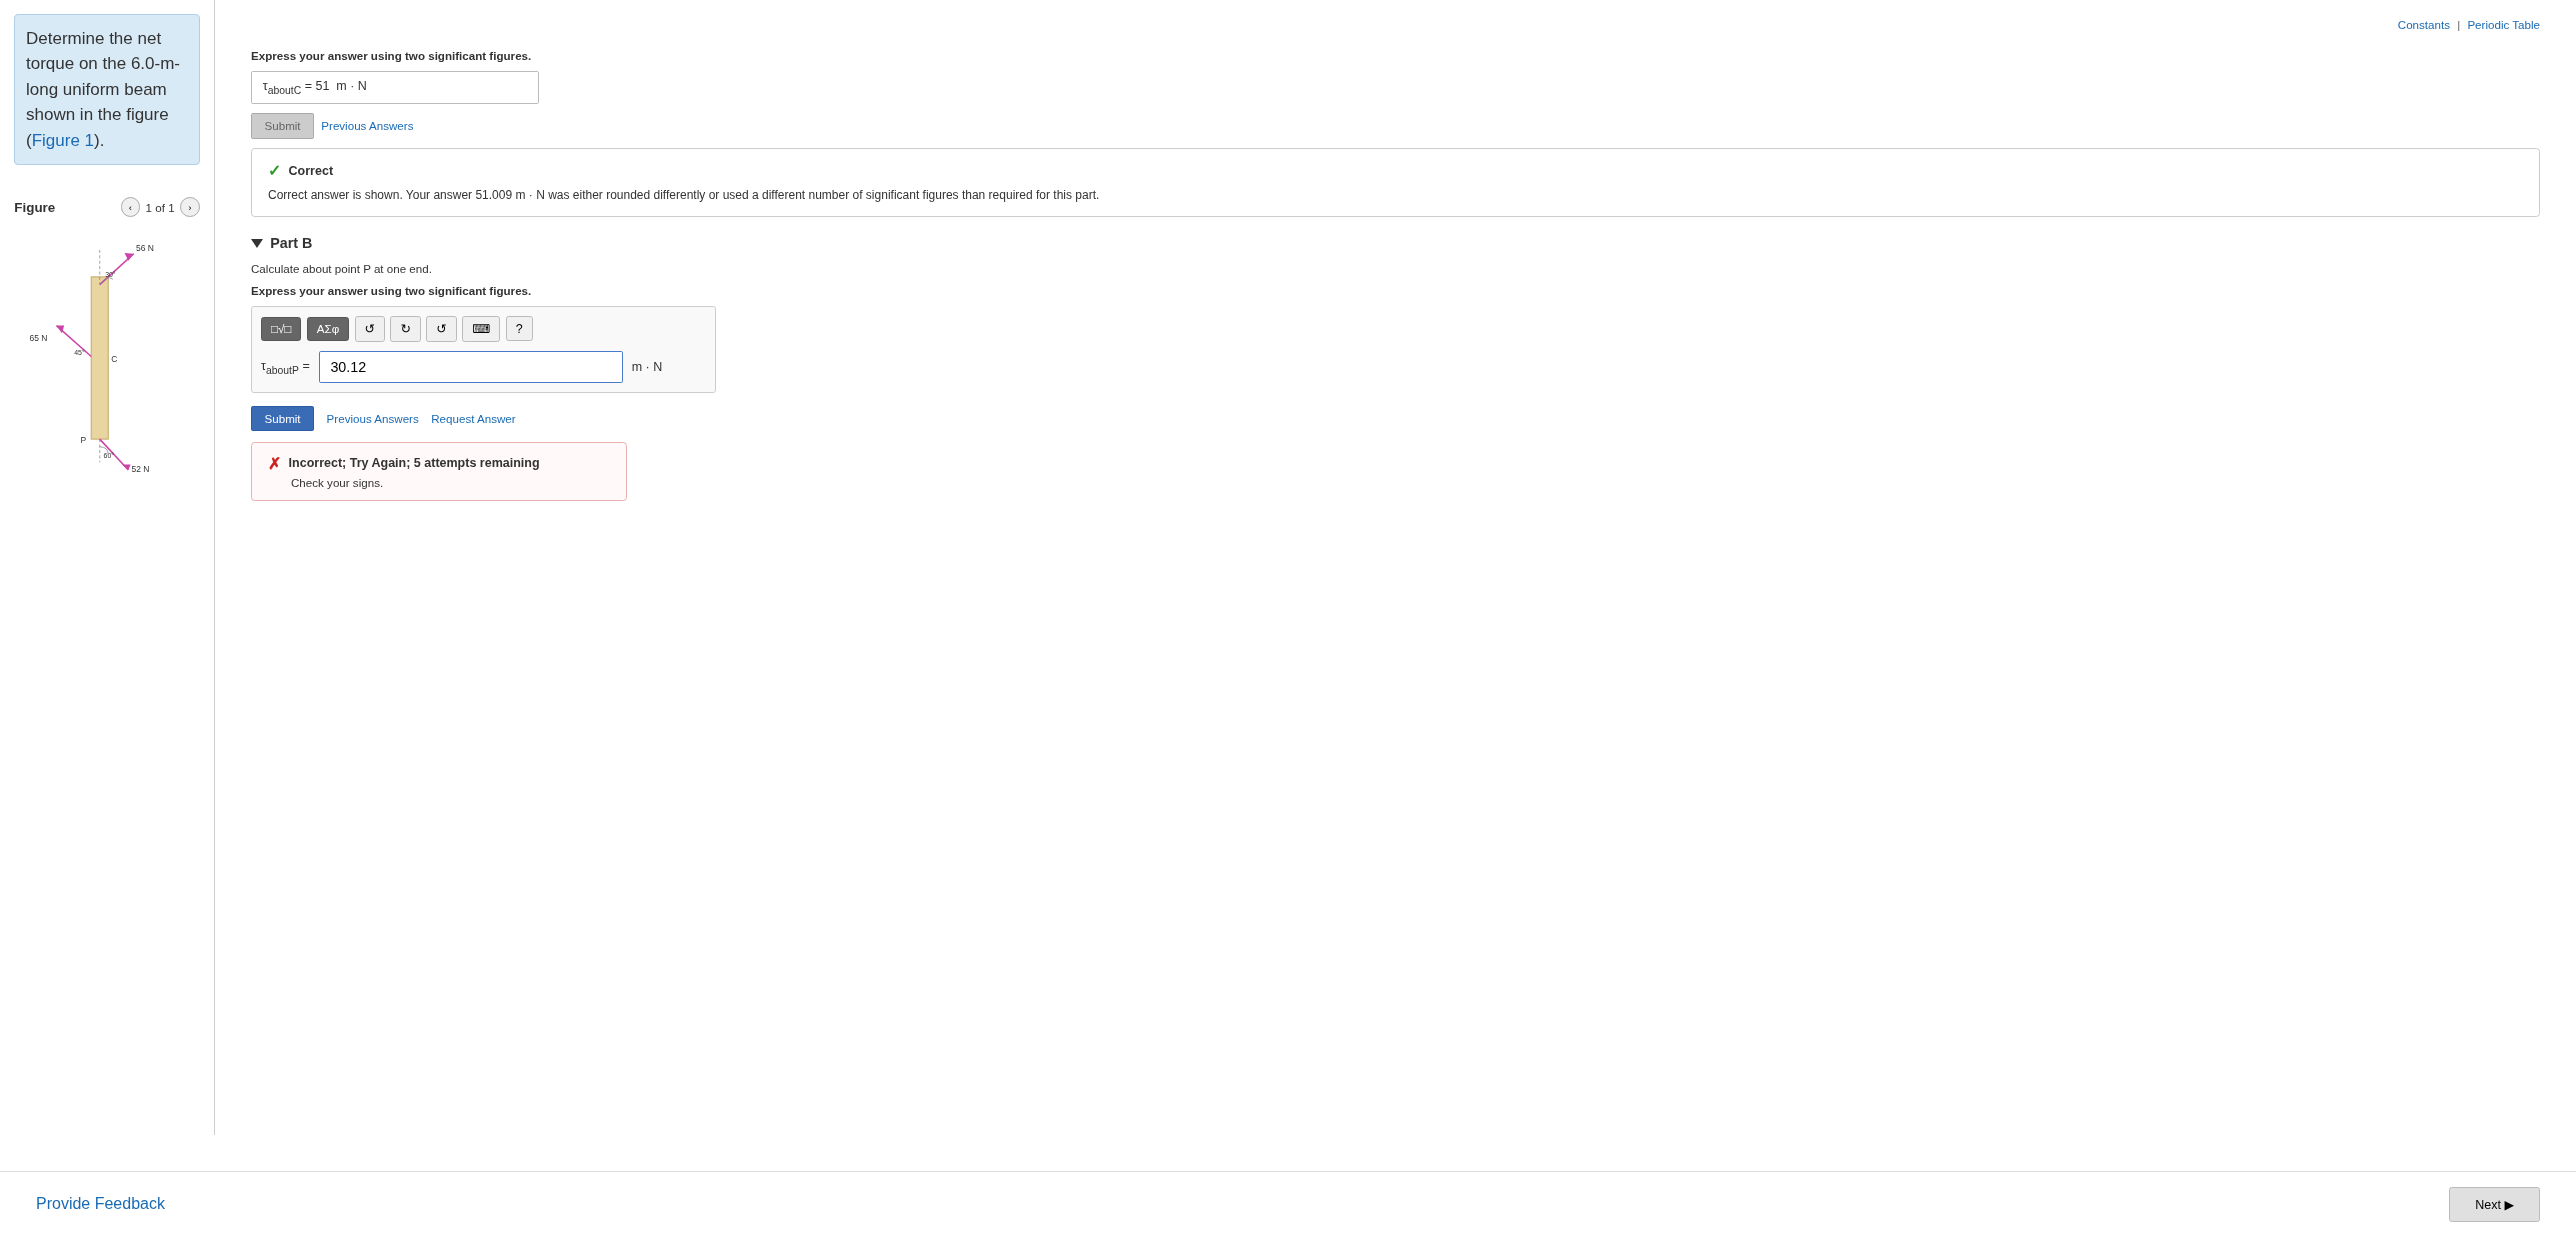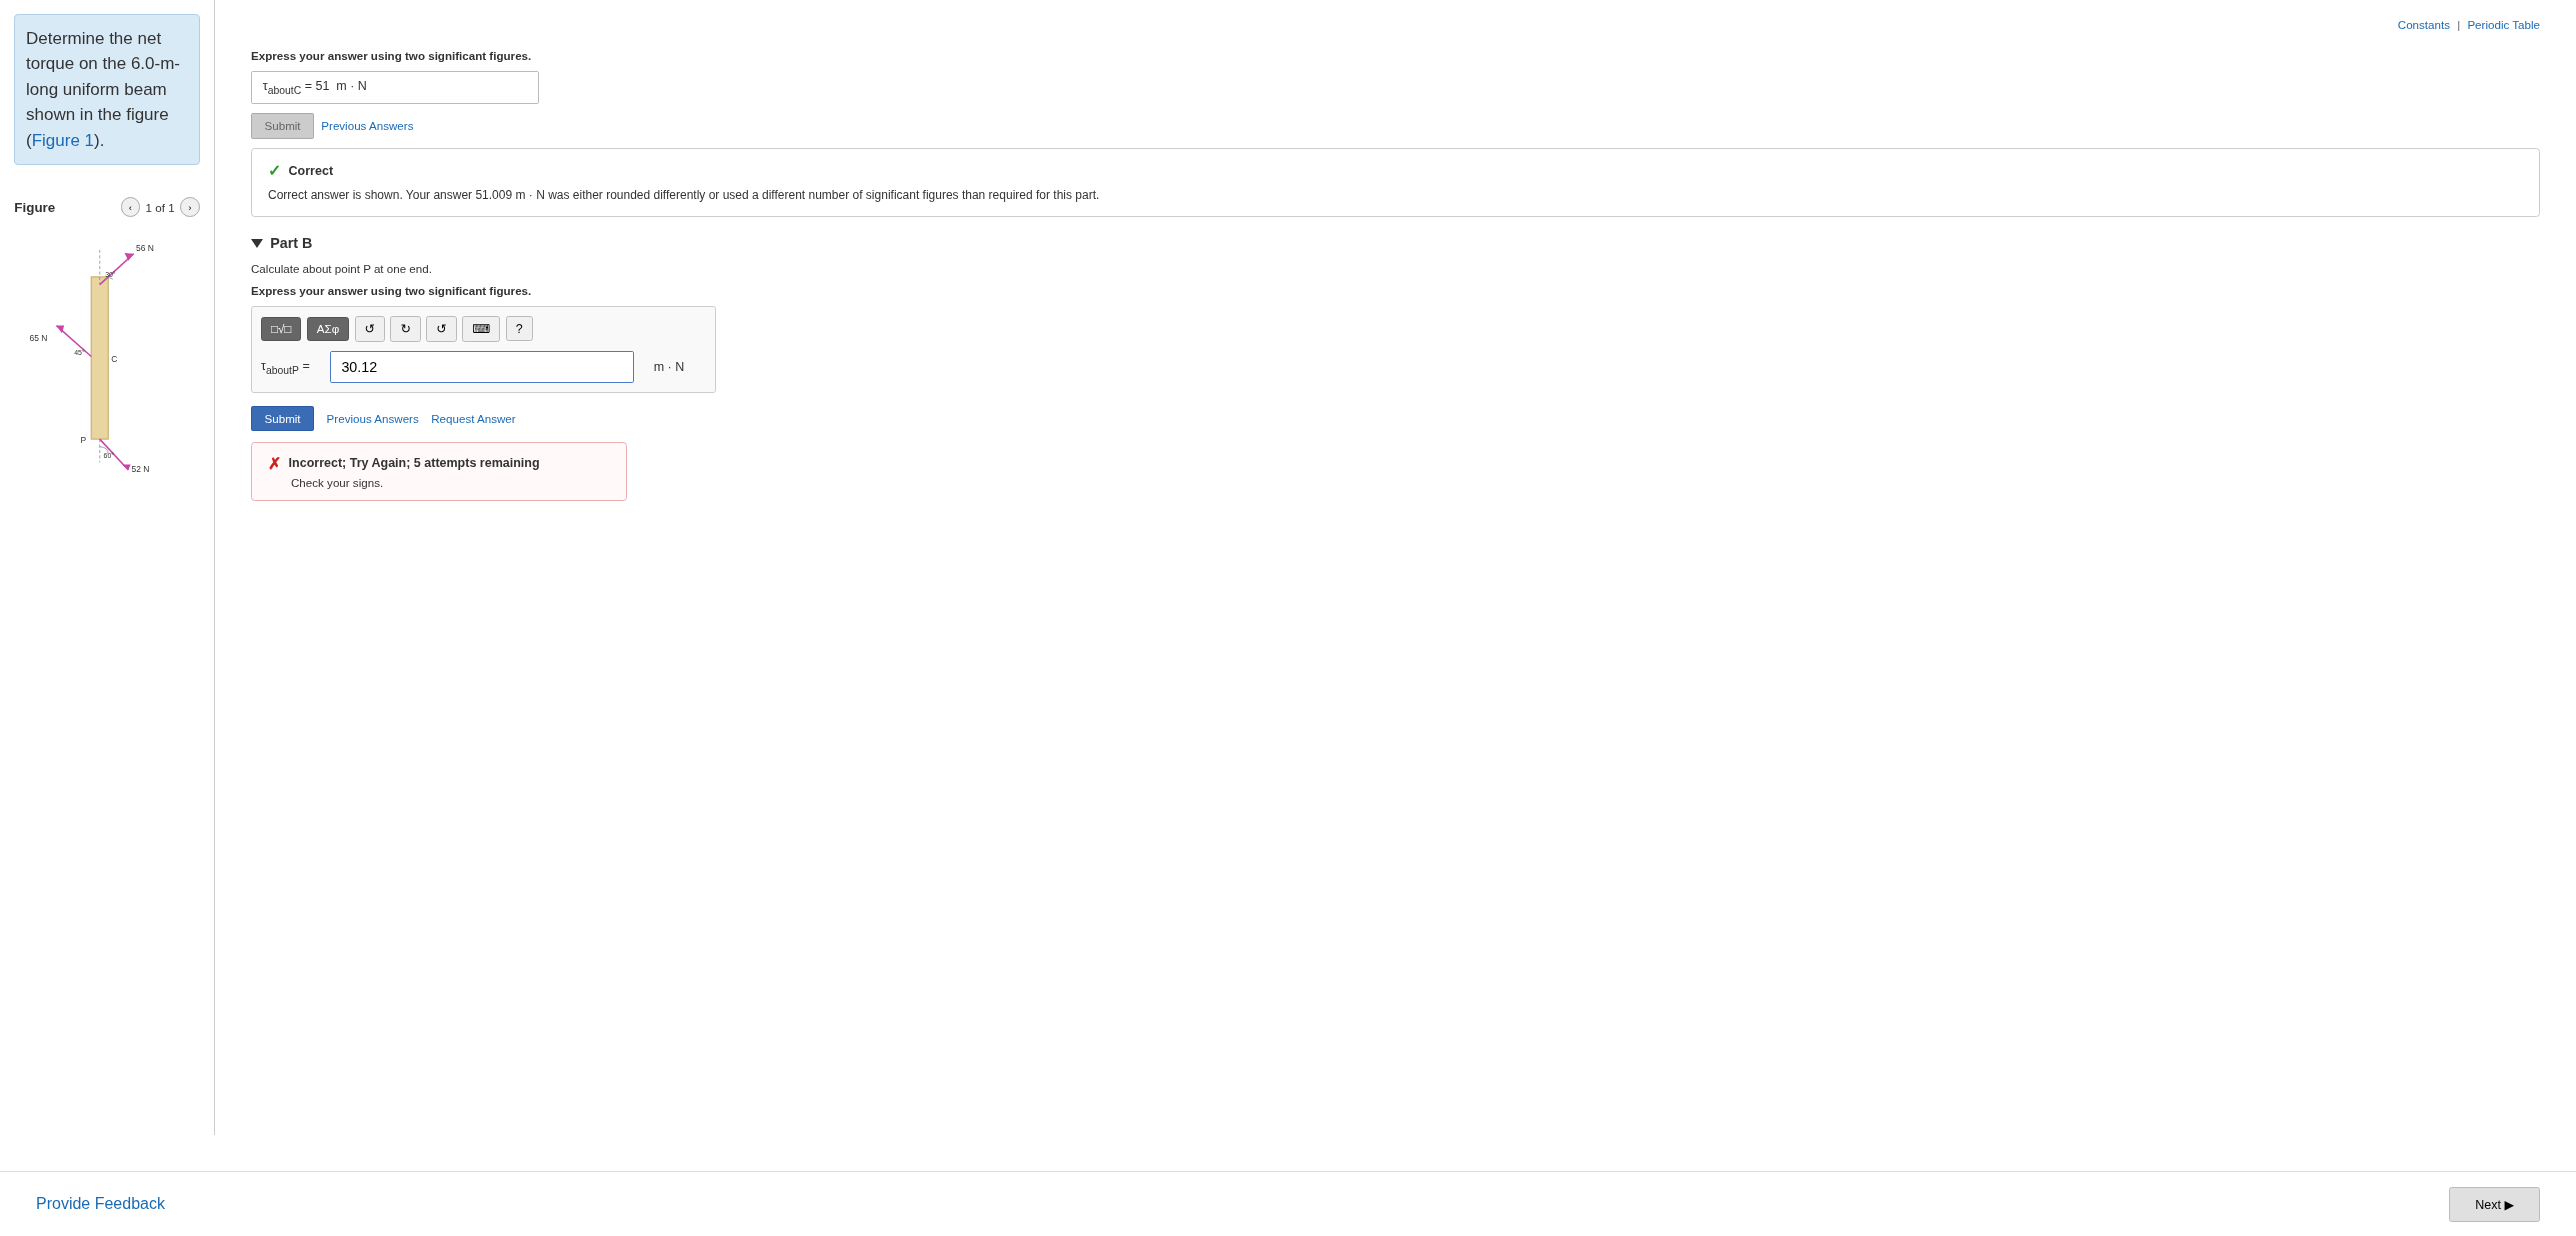--- a/index.html
+++ b/index.html
@@ -201,21 +201,21 @@
       background: #f0f0f0;
       border: 0.9px solid #bbb;
       padding: 4.5px 9px;
       cursor: pointer;
       border-radius: 2.7px;
       font-size: 12.5px;
     }
     .math-input-row {
       display: flex;
       align-items: center;
-      gap: 20px;
+      gap: 9px;
     }
     .tau-label {
       font-size: 12.5px;
       color: #333;
       white-space: nowrap;
     }
     .math-input {
       border: 1.8px solid #4a7acc;
       padding: 7.2px 10.7px;
       font-size: 14.3px;

